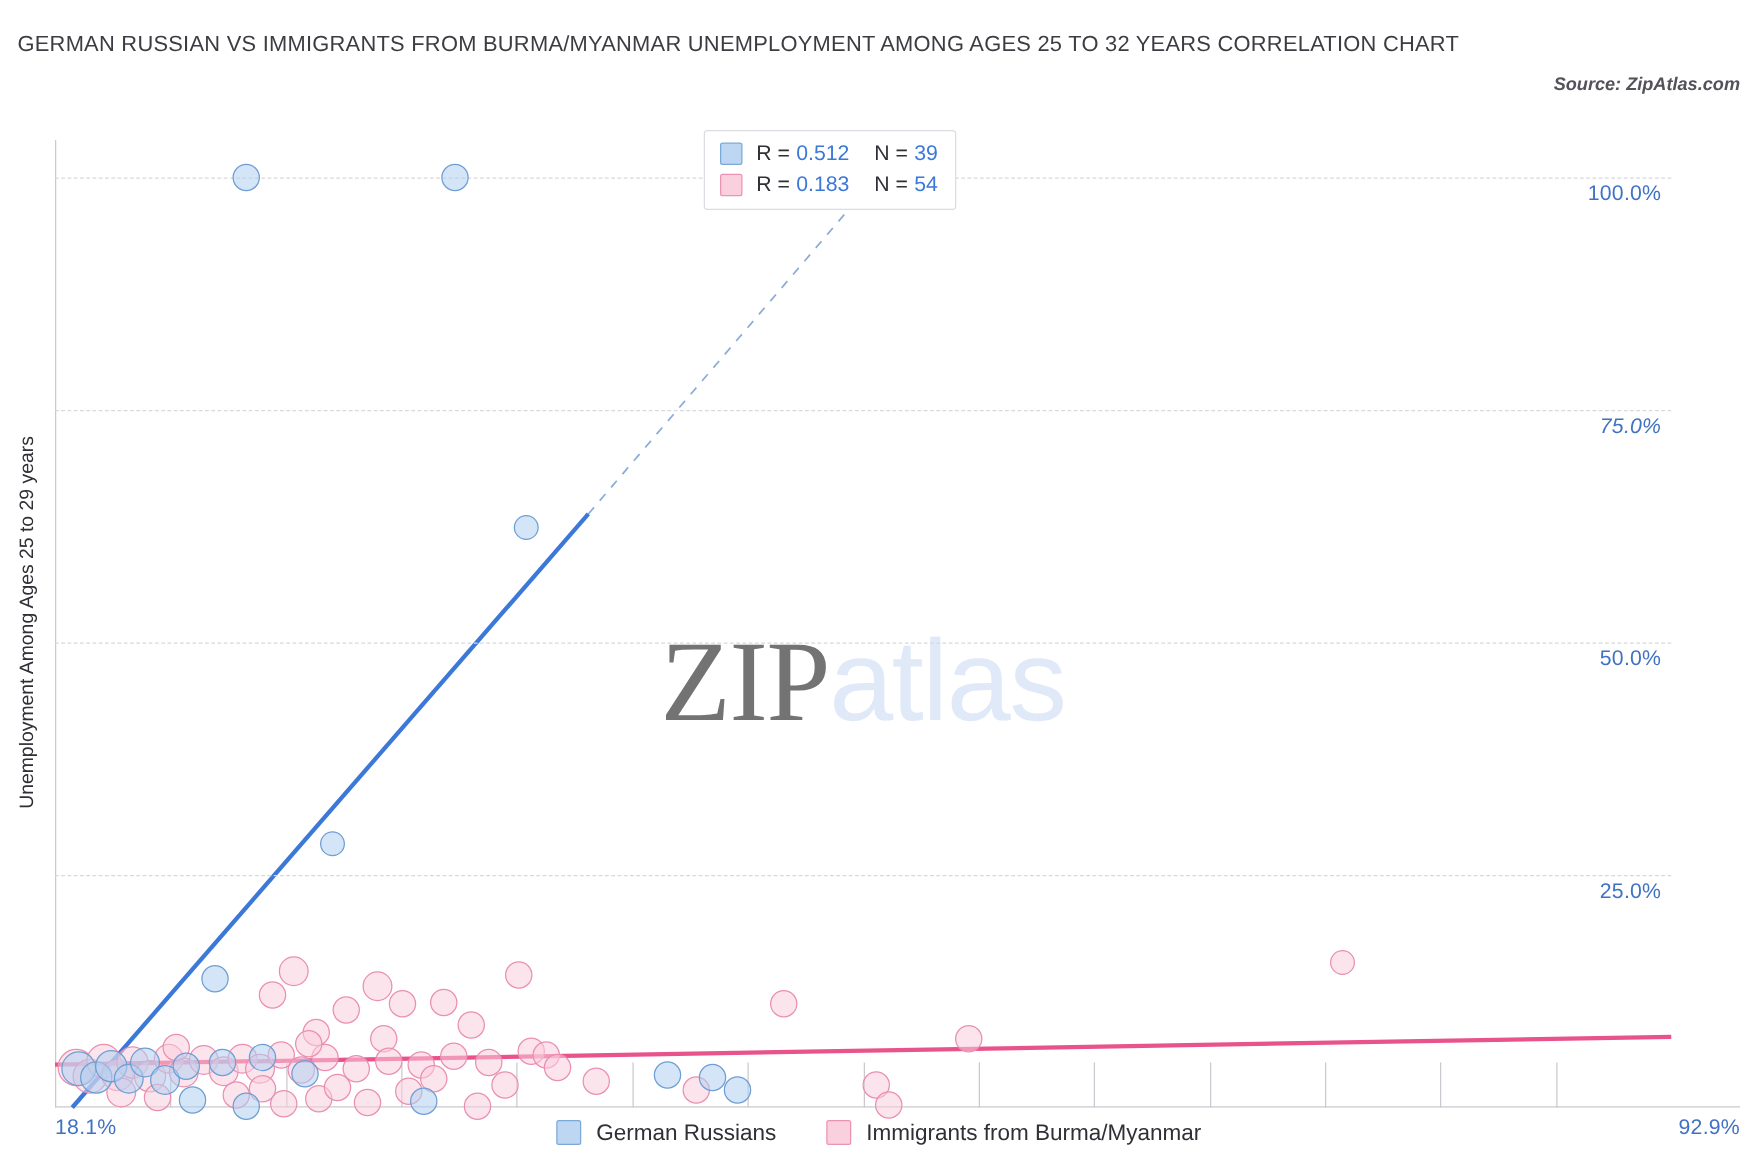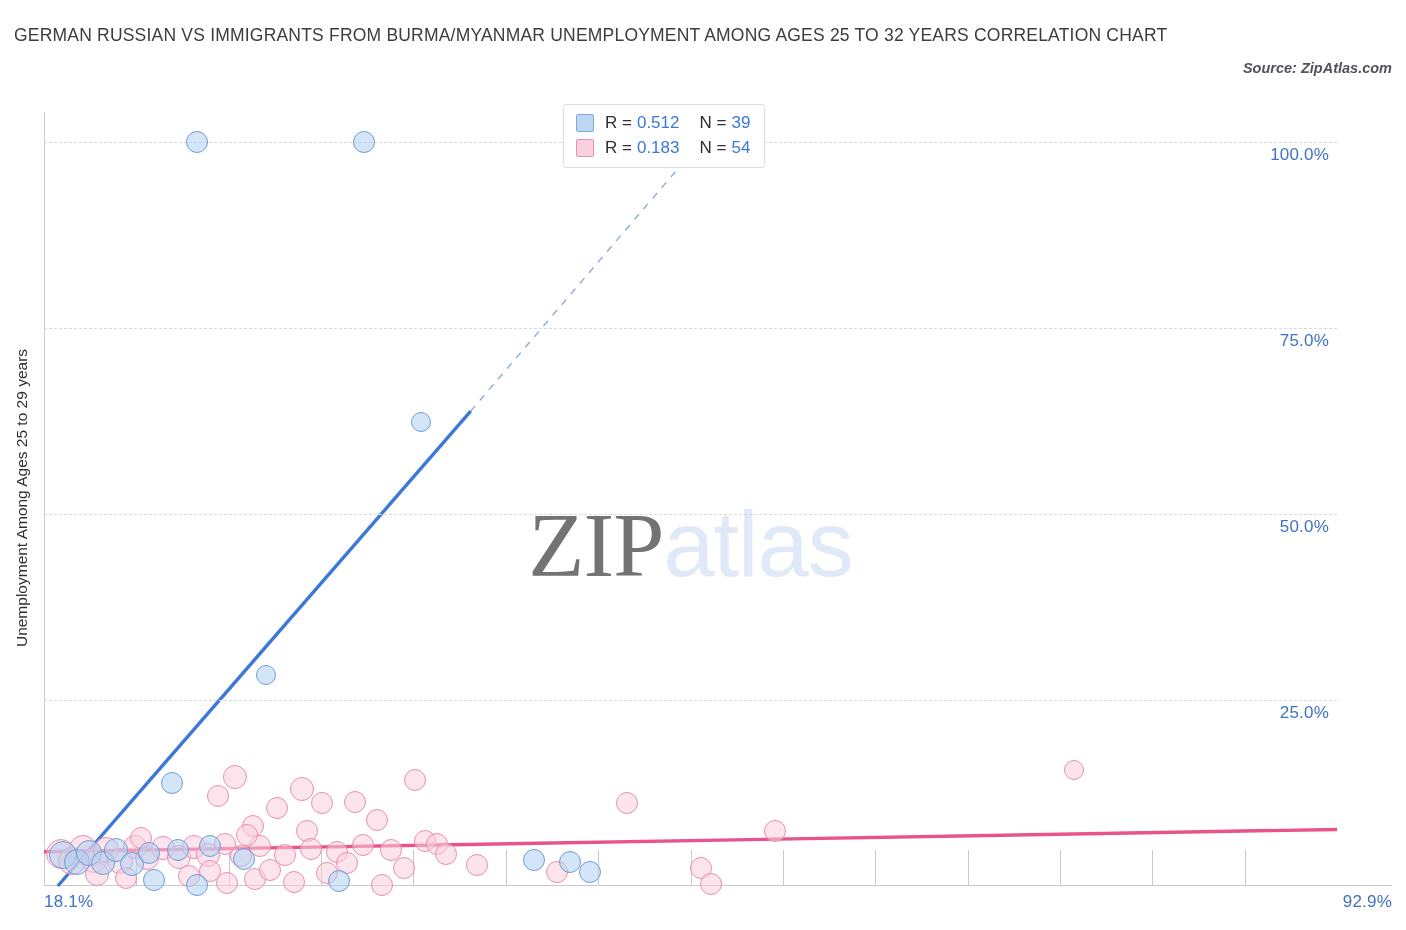--- a/index.html
+++ b/index.html
@@ -218,21 +218,21 @@
     <svg class="trend-svg" id="trend-svg" viewBox="0 0 1293 774" preserveAspectRatio="none">
         <line x1="426.69" y1="299.1807692307693" x2="637.88" y2="52.09615384615381" stroke="#8badd8" stroke-width="1.4" stroke-dasharray="7 7"></line>
         <line x1="13.792" y1="774" x2="426.69" y2="299.1807692307693" stroke="#3b78d8" stroke-width="3.4"></line>
         <line x1="0" y1="739.7653846153846" x2="1293" y2="717.4384615384615" stroke="#e8538c" stroke-width="3.4"></line>
       </svg>
   <div class="gridline" style="top: 587.942px;"></div>
       <div class="ytick-label" style="top: 600.942px;">25.0%</div>
       <div class="gridline" style="top: 401.885px;"></div>
       <div class="ytick-label" style="top: 414.885px;">50.0%</div>
       <div class="gridline" style="top: 215.827px;"></div>
-      <div class="ytick-label" style="top: 228.827px;">75.0%</div>
+      <div class="ytick-label" style="top: 228.827px; font-style: italic;">75.0%</div>
       <div class="gridline" style="top: 29.7692px;"></div>
       <div class="ytick-label" style="top: 42.7692px; margin-left: 40px;">100.0%</div>
       <div class="xtick" style="left: 92.3571px;"></div>
       <div class="xtick" style="left: 184.714px;"></div>
       <div class="xtick" style="left: 277.071px;"></div>
       <div class="xtick" style="left: 369.429px;"></div>
       <div class="xtick" style="left: 461.786px;"></div>
       <div class="xtick" style="left: 554.143px;"></div>
       <div class="xtick" style="left: 646.5px;"></div>
       <div class="xtick" style="left: 738.857px;"></div>
@@ -335,14 +335,24 @@
     <div class="stats-row">
       <span class="swatch pink"></span>
       <span>R = </span>
       <span class="stat-val">0.183</span>
       <span class="stat-gap"></span>
       <span>N = </span>
       <span class="stat-val">54</span>
     </div>
   </div>
 
+  <div class="bottom-legend">
+    <div class="legend-entry">
+      <span class="swatch blue"></span>
+      <span>German Russians</span>
+    </div>
+    <div class="legend-entry">
+      <span class="swatch pink"></span>
+      <span>Immigrants from Burma/Myanmar</span>
+    </div>
+  </div>
 
 </div>
 
 </body></html>

